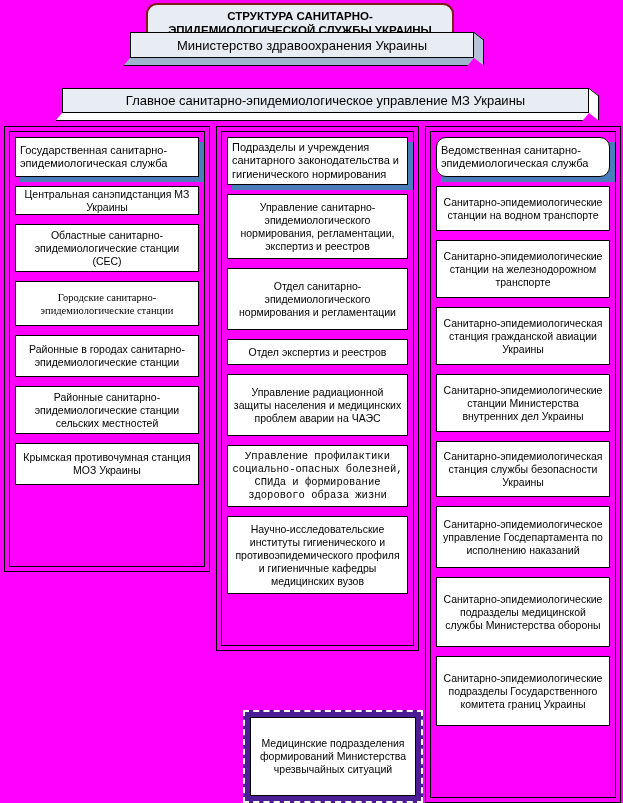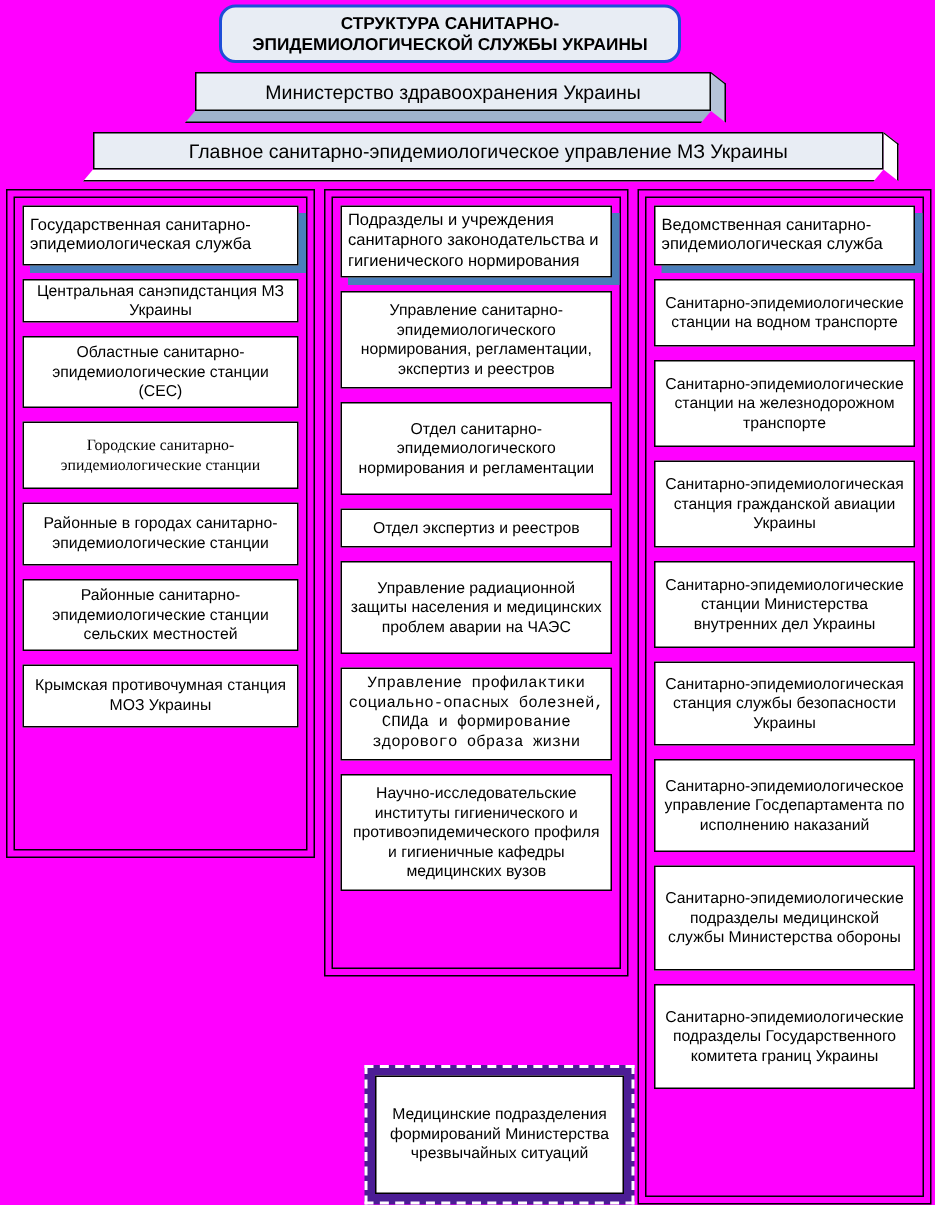--- a/index.html
+++ b/index.html
@@ -16,21 +16,21 @@
   }
 
   
   .title-box {
     position: absolute;
     left: 146px;
     top: 3px;
     width: 308px;
     height: 39px;
     background: #e8edf4;
-    border: 2px solid #1d4ed8;
+    border: 2px solid #7f1d1d;
     border-radius: 11px;
     box-sizing: border-box;
     display: flex;
     align-items: center;
     justify-content: center;
     text-align: center;
     font-weight: bold;
     font-size: 11.5px;
     line-height: 14px;
     color: #000;
@@ -54,21 +54,21 @@
     text-align: center;
     color: #000;
     z-index: 2;
   }
   .bevel-side {
     position: absolute;
     z-index: 1;
   }
 
   
-  #hdr2 { left: 130px; top: 48px; width: 284px; height: 34px; }
+  #hdr2 { left: 130px; top: 32px; width: 284px; height: 34px; }
   #hdr2 .bevel-face { width: 344px; height: 26px; font-size: 13px; }
   #hdr2 .side-r2 {
     left: 344px; top: 0; width: 10px; height: 26px;
     background: #b6c4d9;
     border-top: 1px solid #000; border-right: 1px solid #000;
     box-sizing: border-box;
     transform: skewY(38deg); transform-origin: left top;
   }
   #hdr2 .side-bottom {
     left: 0; top: 26px; width: 344px; height: 8px;
@@ -231,21 +231,21 @@
     <div class="node" style="height:62px;font-family:Liberation Mono, monospace;">Управление профилактики социально-опасных болезней, СПИДа и формирование здорового образа жизни</div>
     <div class="node" style="height:78px;">Научно-исследовательские институты гигиенического и противоэпидемического профиля и гигиеничные кафедры медицинских вузов</div>
   </div>
 </div>
 
 <div class="column" id="col-right">
   <div class="column-inner">
 
     <div class="col-head-wrap" style="height:40px;">
       <div class="col-head-shadow"></div>
-      <div class="col-head" style="height:40px;">Ведомственная санитарно-эпидемиологическая служба</div>
+      <div class="col-head" style="height:40px;border-radius:10px;">Ведомственная санитарно-эпидемиологическая служба</div>
     </div>
 
     <div class="node" style="height:45px;">Санитарно-эпидемиологические станции на водном транспорте</div>
     <div class="node" style="height:58px;">Санитарно-эпидемиологические станции на железнодорожном транспорте</div>
     <div class="node" style="height:58px;">Санитарно-эпидемиологическая станция гражданской авиации Украины</div>
     <div class="node" style="height:58px;">Санитарно-эпидемиологические станции Министерства внутренних дел Украины</div>
     <div class="node" style="height:56px;">Санитарно-эпидемиологическая станция службы безопасности Украины</div>
     <div class="node" style="height:62px;">Санитарно-эпидемиологическое управление Госдепартамента по исполнению наказаний</div>
     <div class="node" style="height:70px;">Санитарно-эпидемиологические подразделы медицинской службы Министерства обороны</div>
     <div class="node" style="height:70px;">Санитарно-эпидемиологические подразделы Государственного комитета границ Украины</div>

